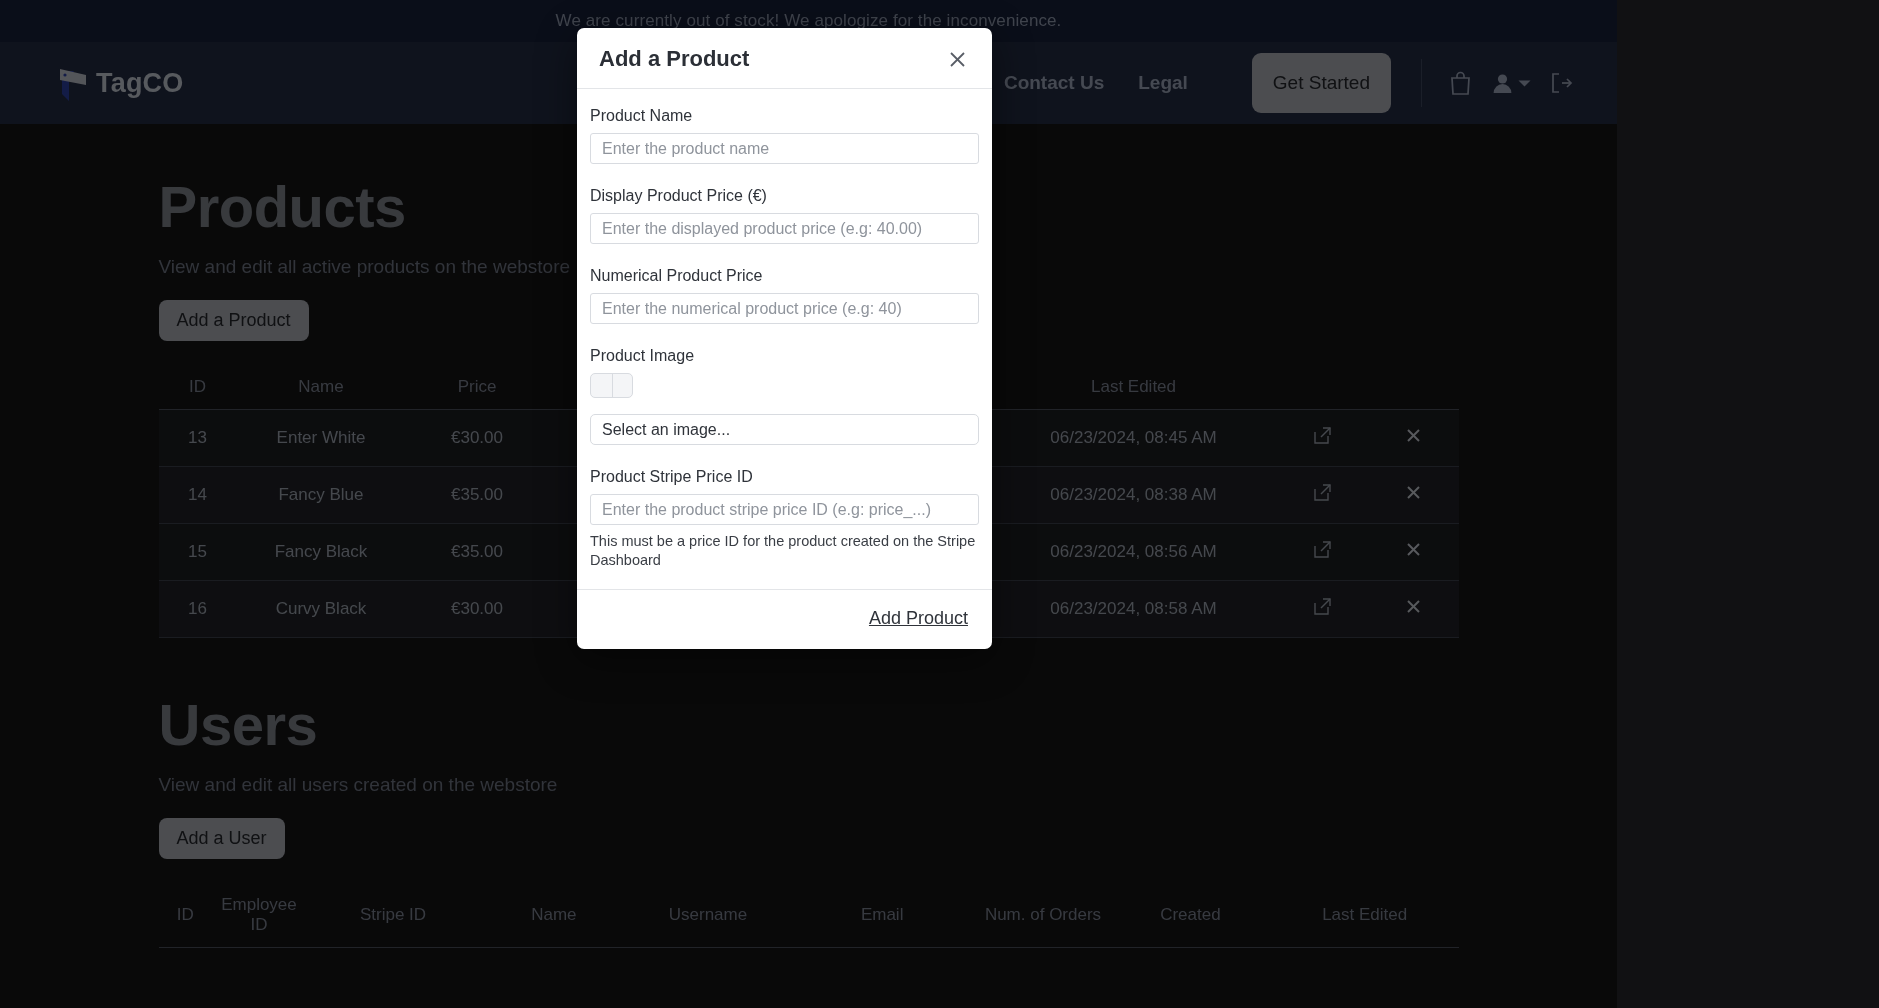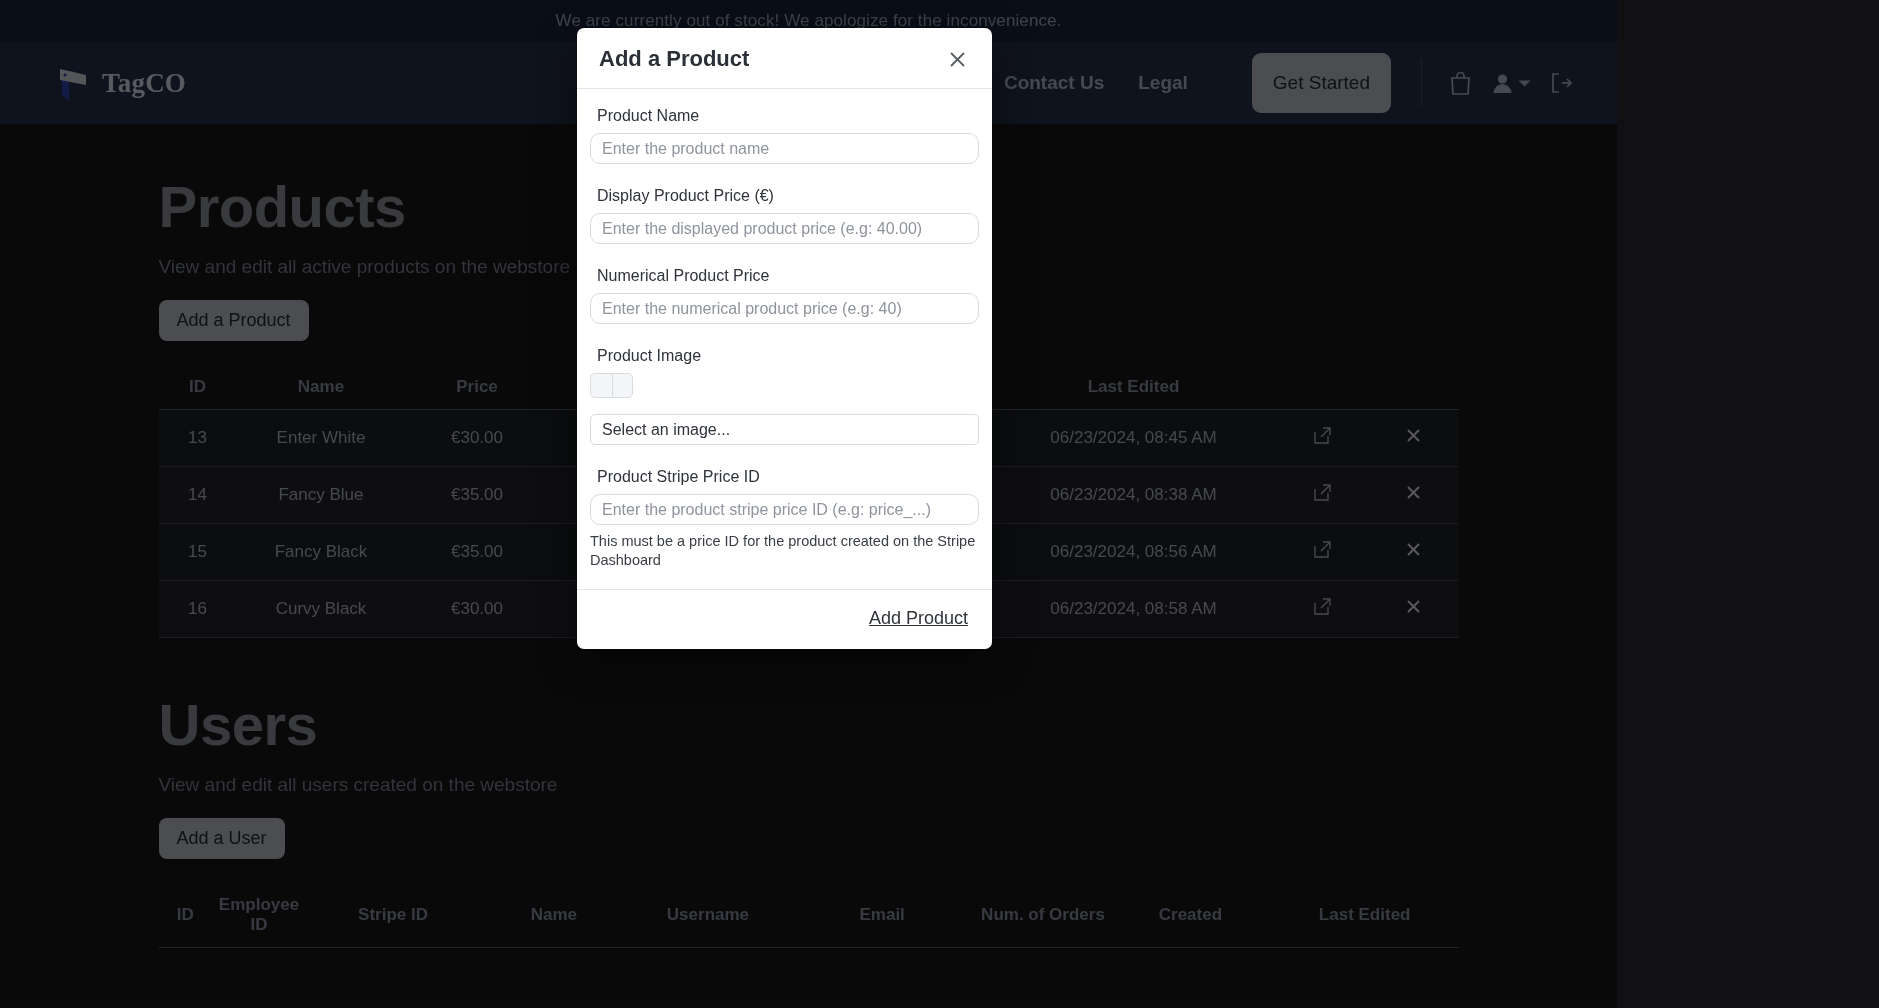--- a/index.html
+++ b/index.html
@@ -47,21 +47,21 @@
   
   #navbar {
     position: relative;
     height: 82px;
     background: #232b42;
     display: flex;
     align-items: center;
     padding: 0 44px 0 52px;
     z-index: 5;
   }
-  .brand { display: flex; align-items: center; gap: 12px; font-family: Liberation Serif, serif; }
+  .brand { display: flex; align-items: center; gap: 6px; }
   .brand-mark { width: 38px; height: 40px; position: relative; display: block; }
   .brand-name {
     font-size: 27px;
     font-weight: 700;
     color: #c2c7d1;
     letter-spacing: .2px;
   }
   .nav-spacer { flex: 1; }
   .nav-links { display: flex; align-items: center; gap: 34px; }
   .nav-link {
@@ -126,21 +126,21 @@
   
   table.data-table {
     width: 100%;
     border-collapse: collapse;
     margin-top: 26px;
     table-layout: fixed;
   }
   table.data-table th {
     color: #7b818f;
     font-size: 17px;
-    font-weight: 700;
+    font-weight: 400;
     text-align: center;
     padding: 10px 4px 12px;
     border-bottom: 1px solid #4a4f5a;
   }
   table.data-table td {
     color: #9aa0ab;
     font-size: 17px;
     text-align: center;
     padding: 16px 4px;
     border-bottom: 1px solid #3a3f49;
@@ -189,27 +189,27 @@
     cursor: pointer;
     padding: 2px;
     line-height: 0;
   }
   .modal-body { padding: 18px 13px 16px; }
   .field { margin-bottom: 4px; }
   .field-label {
     display: block;
     font-size: 16px;
     color: #2f333a;
-    margin: 0 0 8px 7px;
+    margin: 0 0 8px 0;
   }
   .text-input {
     width: 100%;
     height: 31px;
     border: 1px solid #d8dbe0;
-    border-radius: 10px;
+    border-radius: 3px;
     padding: 0 11px;
     font-size: 16px;
     color: #2f333a;
     font-family: "Liberation Sans", sans-serif;
     background: #fff;
     outline: none;
     margin-bottom: 19px;
   }
   .text-input::placeholder { color: #8f949c; }
   .file-input {

